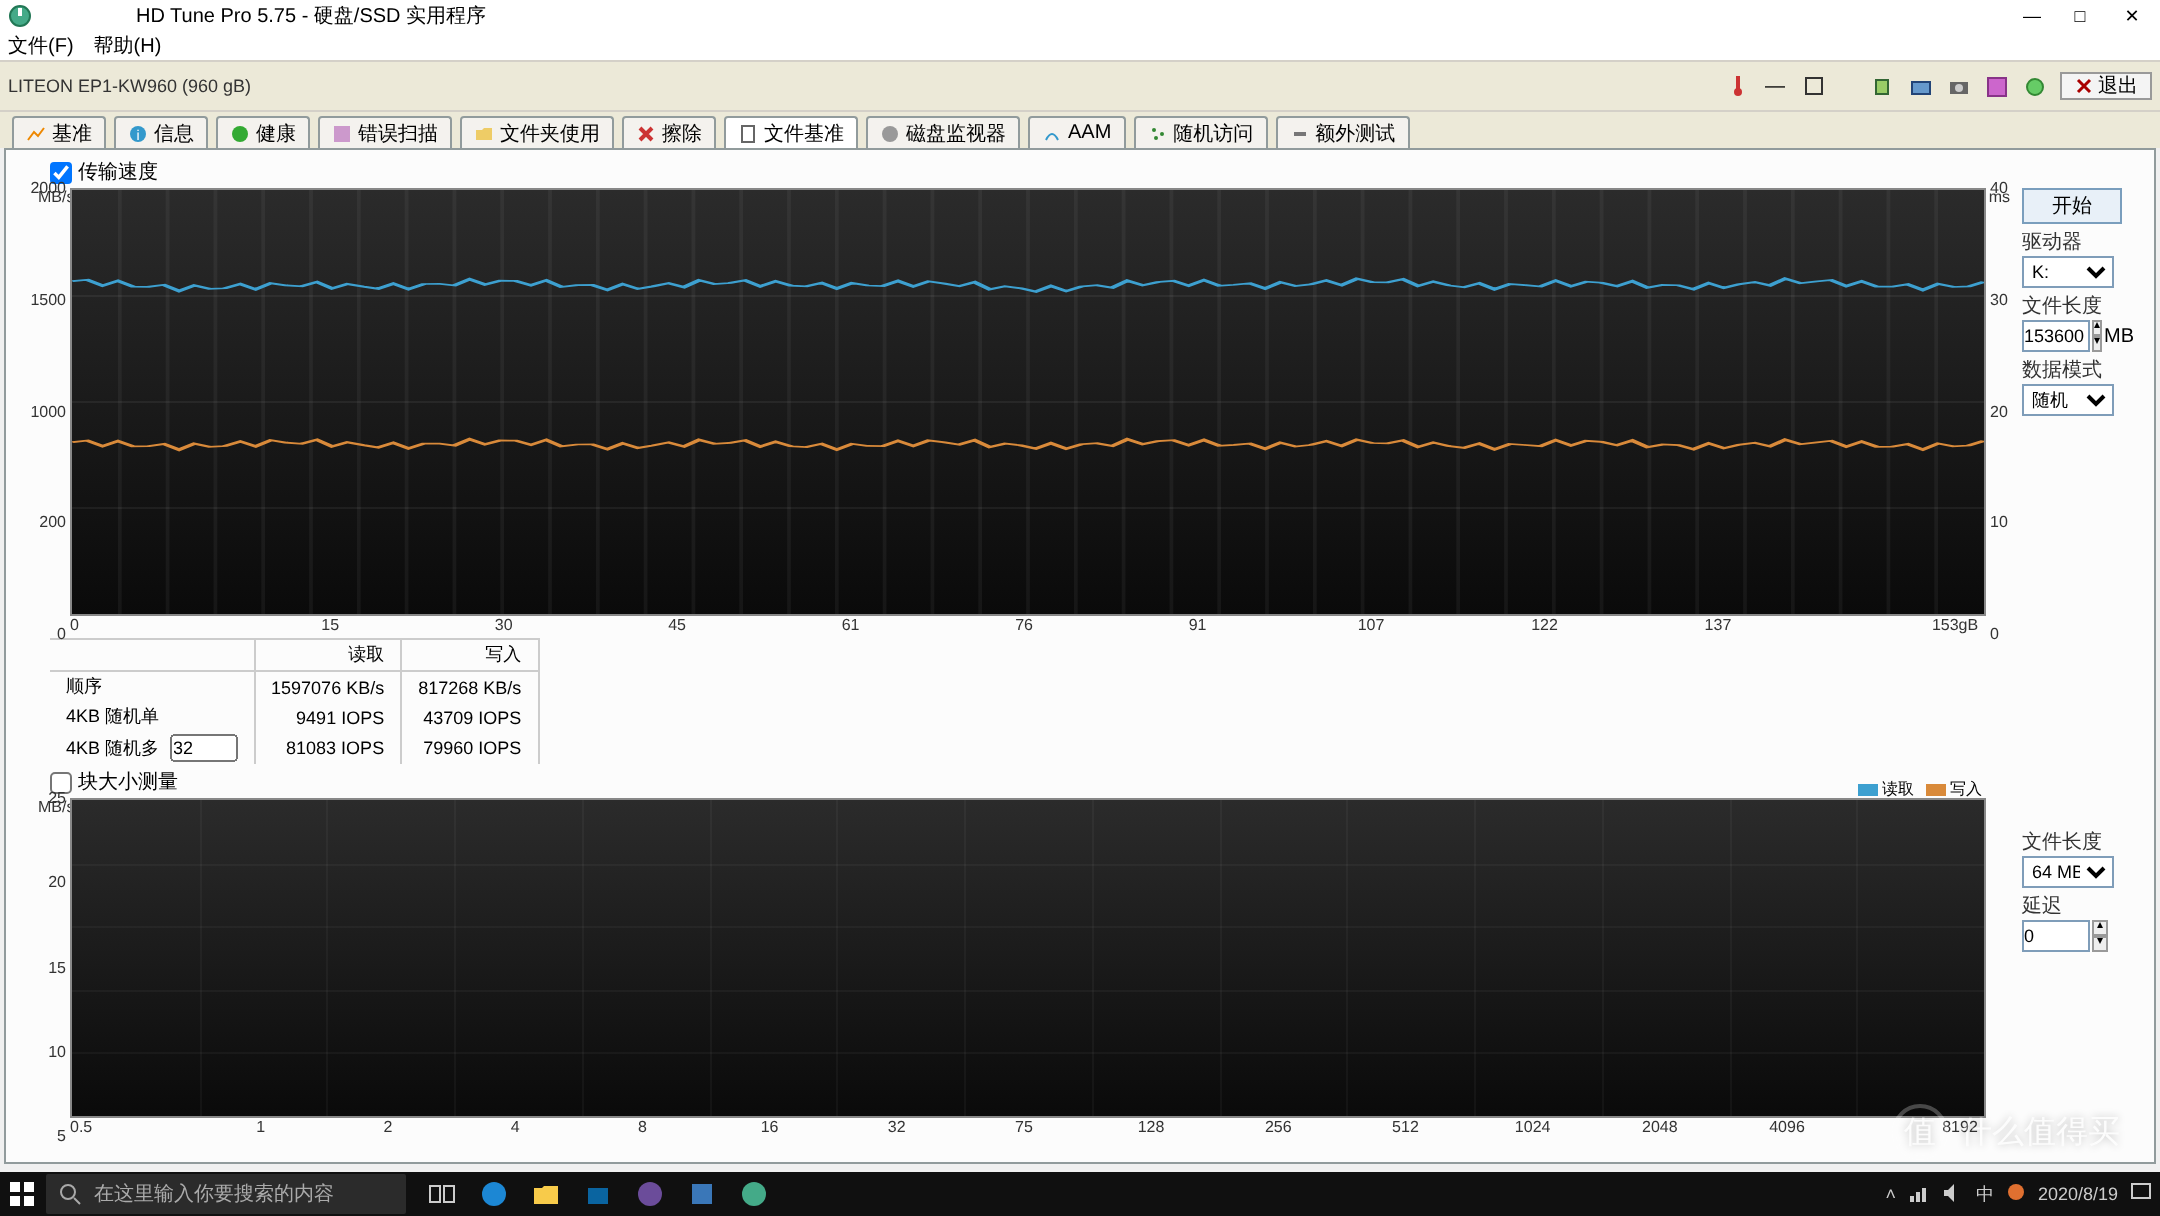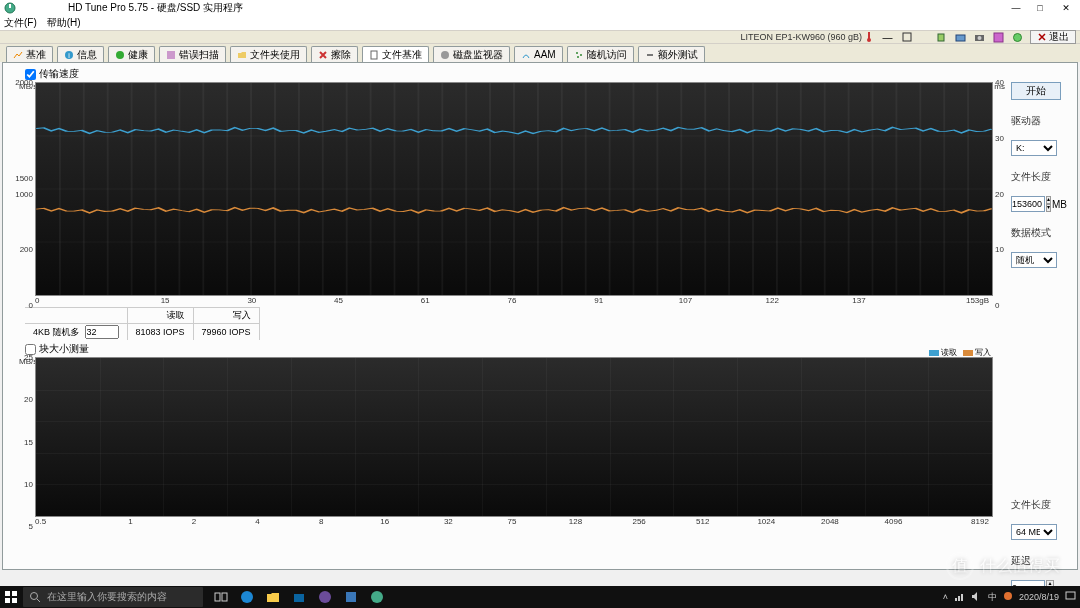--- a/index.html
+++ b/index.html
@@ -8,39 +8,39 @@
 .titlebar { height: 16px; background: #fff; display: flex; align-items: center; padding-left: 4px; }
 .titlebar .icon { width: 12px; height: 12px; margin-right: 4px; }
 .titlebar .title { font-size: 10px; color: #000; flex: 1; padding-left: 48px; }
 .win-controls { display: flex; }
 .win-btn { width: 24px; height: 16px; display: flex; align-items: center; justify-content: center; font-size: 9px; }
 .win-btn.close { width: 28px; }
 
 .menubar { height: 14px; background: #fff; display: flex; padding-left: 4px; font-size: 10px; }
 .menubar span { margin-right: 10px; }
 
-.device-row { height: 14px; background: #ece9d8; border-top: 1px solid #d4d0c8; border-bottom: 1px solid #d4d0c8; display: flex; align-items: center; padding: 0 4px; justify-content: flex-end; }
+.device-row { height: 26px; background: #ece9d8; border-top: 1px solid #d4d0c8; border-bottom: 1px solid #d4d0c8; display: flex; align-items: center; padding: 0 4px; justify-content: space-between; }
 .device-label { font-size: 9px; color: #333; }
 .right-icons { display: flex; gap: 6px; align-items: center; }
 .tool-icon { width: 13px; height: 13px; display: inline-flex; align-items: center; justify-content: center; }
 .exit-btn { border: 1px solid #999; background: #f4f4f4; padding: 0 6px; font-size: 10px; height: 14px; display: flex; align-items: center; }
 
 .tabbar { height: 18px; background: #ece9d8; display: flex; align-items: flex-end; padding-left: 6px; gap: 4px; }
 .tab { border: 1px solid #919b9c; border-bottom: none; background: #f4f2ee; padding: 1px 6px; font-size: 10px; display: flex; align-items: center; gap: 3px; height: 16px; border-radius: 2px 2px 0 0; }
 .tab .ti { width: 10px; height: 10px; }
 
 .content { background: #fcfcfc; border: 1px solid #919b9c; margin: 0 2px; padding: 2px 16px; height: 508px; }
 
 .checkbox-row { display: flex; align-items: center; gap: 3px; margin: 2px 0 1px 6px; }
 .checkbox-row input { width: 11px; height: 11px; }
 .checkbox-row label { font-size: 10px; }
 
 .main-row { display: flex; }
 .chart-area { flex: 1; }
-.side-panel { width: 56px; padding-left: 6px; display: flex; flex-direction: column; gap: 12px; }
+.side-panel { width: 56px; padding-left: 6px; display: flex; flex-direction: column; gap: 0; }
 
 .chart-box { position: relative; }
 .axis-label-y { position: absolute; left: 0; top: 0; font-size: 8px; color: #333; }
 .axis-label-y2 { position: absolute; right: 0; top: 0; font-size: 8px; color: #333; }
 .chart-plot { background: linear-gradient(to bottom, #2b2b2b 0%, #0a0a0a 100%); border: 1px solid #888; position: relative; margin-left: 16px; margin-right: 12px; }
 .chart1 .chart-plot { height: 214px; }
 .chart2 .chart-plot { height: 160px; }
 
 .y-tick { position: absolute; right: calc(100% - 14px); font-size: 8px; color: #333; transform: translateY(-50%); }
 .y2-tick { position: absolute; left: calc(100% - 10px); font-size: 8px; color: #333; transform: translateY(-50%); }
@@ -299,38 +299,48 @@
             <span>45</span>
             <span>61</span>
             <span>76</span>
             <span>91</span>
             <span>107</span>
             <span>122</span>
             <span>137</span>
             <span>153gB</span>
           </div>
       <span class="y-tick" style="top: 0%;">2000</span>
-          <span class="y-tick" style="top: 25%; margin-top: 40px;">1500</span>
+          <span class="y-tick" style="top: 25%;">1500</span>
           <span class="y-tick" style="top: 50%;">1000</span>
           <span class="y-tick" style="top: 75%;">200</span>
           <span class="y-tick" style="top: 100%;">0</span>
           <span class="y2-tick" style="top: 0%;">40</span>
           <span class="y2-tick" style="top: 25%;">30</span>
           <span class="y2-tick" style="top: 50%;">20</span>
           <span class="y2-tick" style="top: 75%;">10</span>
           <span class="y2-tick" style="top: 100%;">0</span>
         </div>
 
       <div class="results-table">
         <table>
           <tbody>
               <tr class="thr">
                 <th></th>
                 <th>读取</th>
                 <th>写入</th>
+              </tr>
+          <tr>
+                <td>顺序</td>
+                <td>1597076 KB/s</td>
+                <td>817268 KB/s</td>
+              </tr>
+          <tr>
+                <td>4KB 随机单</td>
+                <td>9491 IOPS</td>
+                <td>43709 IOPS</td>
               </tr>
           <tr>
                 <td><span>4KB 随机多</span>&nbsp;&nbsp;<input class="queue-input" value="32" style=""></td>
                 <td>81083 IOPS</td>
                 <td>79960 IOPS</td>
               </tr>
         </tbody>
           </table>
       </div>
 

